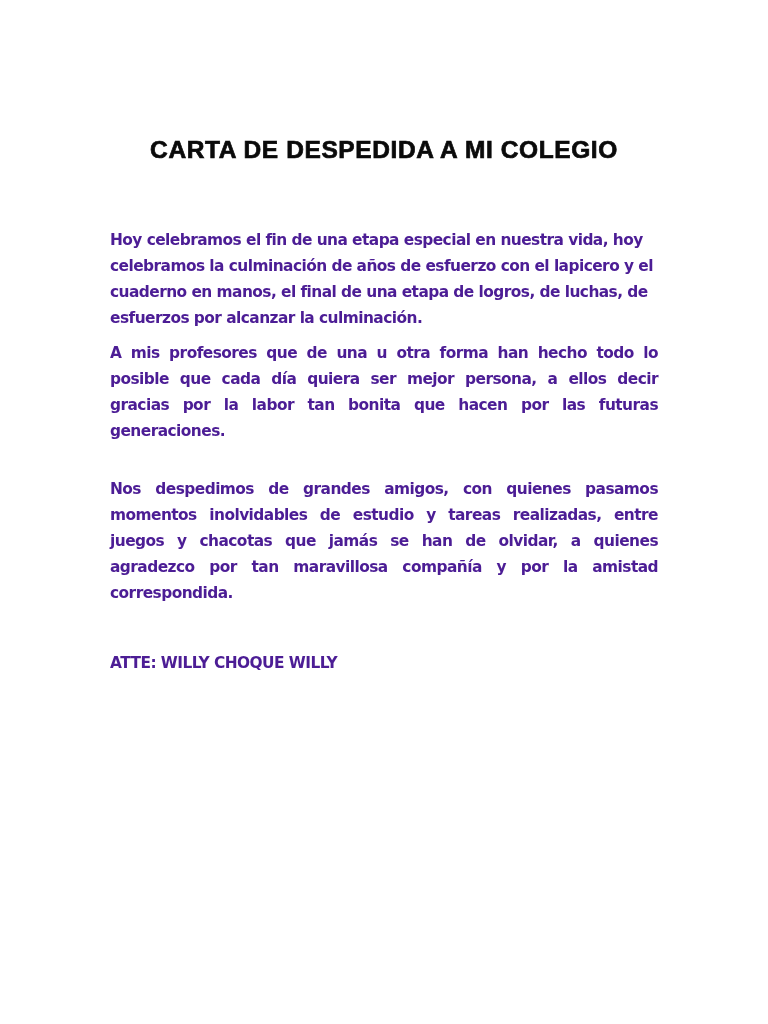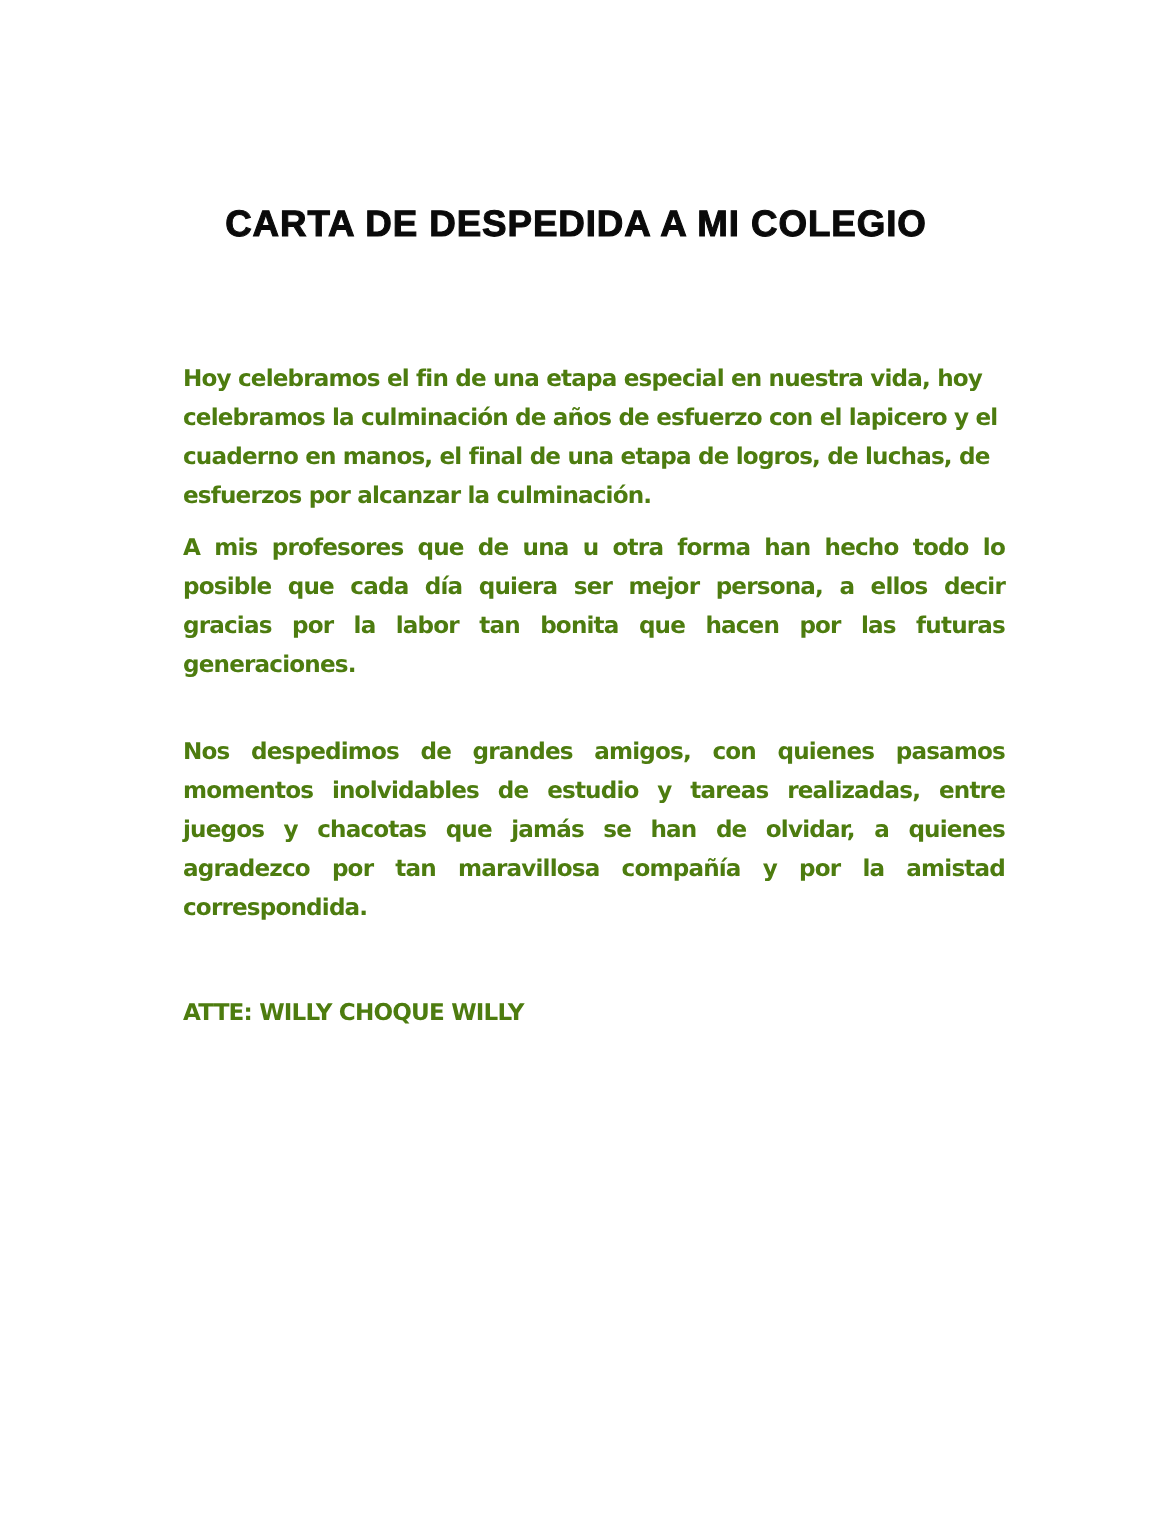--- a/index.html
+++ b/index.html
@@ -37,22 +37,22 @@
     }
     .body-text {
       position: absolute;
       left: 110px;
       width: 548px;
       font-family: "DejaVu Sans", sans-serif;
       font-weight: bold;
       font-size: 15.4px;
       line-height: 26px;
       letter-spacing: -0.55px;
-      color: #4d7c0f;
-      margin: 12px;
+      color: #4c1d95;
+      margin: 0;
     }
     .p1 { top: 227px; text-align: left; }
     .p2 { top: 340px; text-align: justify; text-align-last: left; }
     .p3 { top: 476px; text-align: justify; text-align-last: left; }
     .sig { top: 650px; text-align: left; }
   </style>
 </head>
 <body>
 
 <div class="page">

